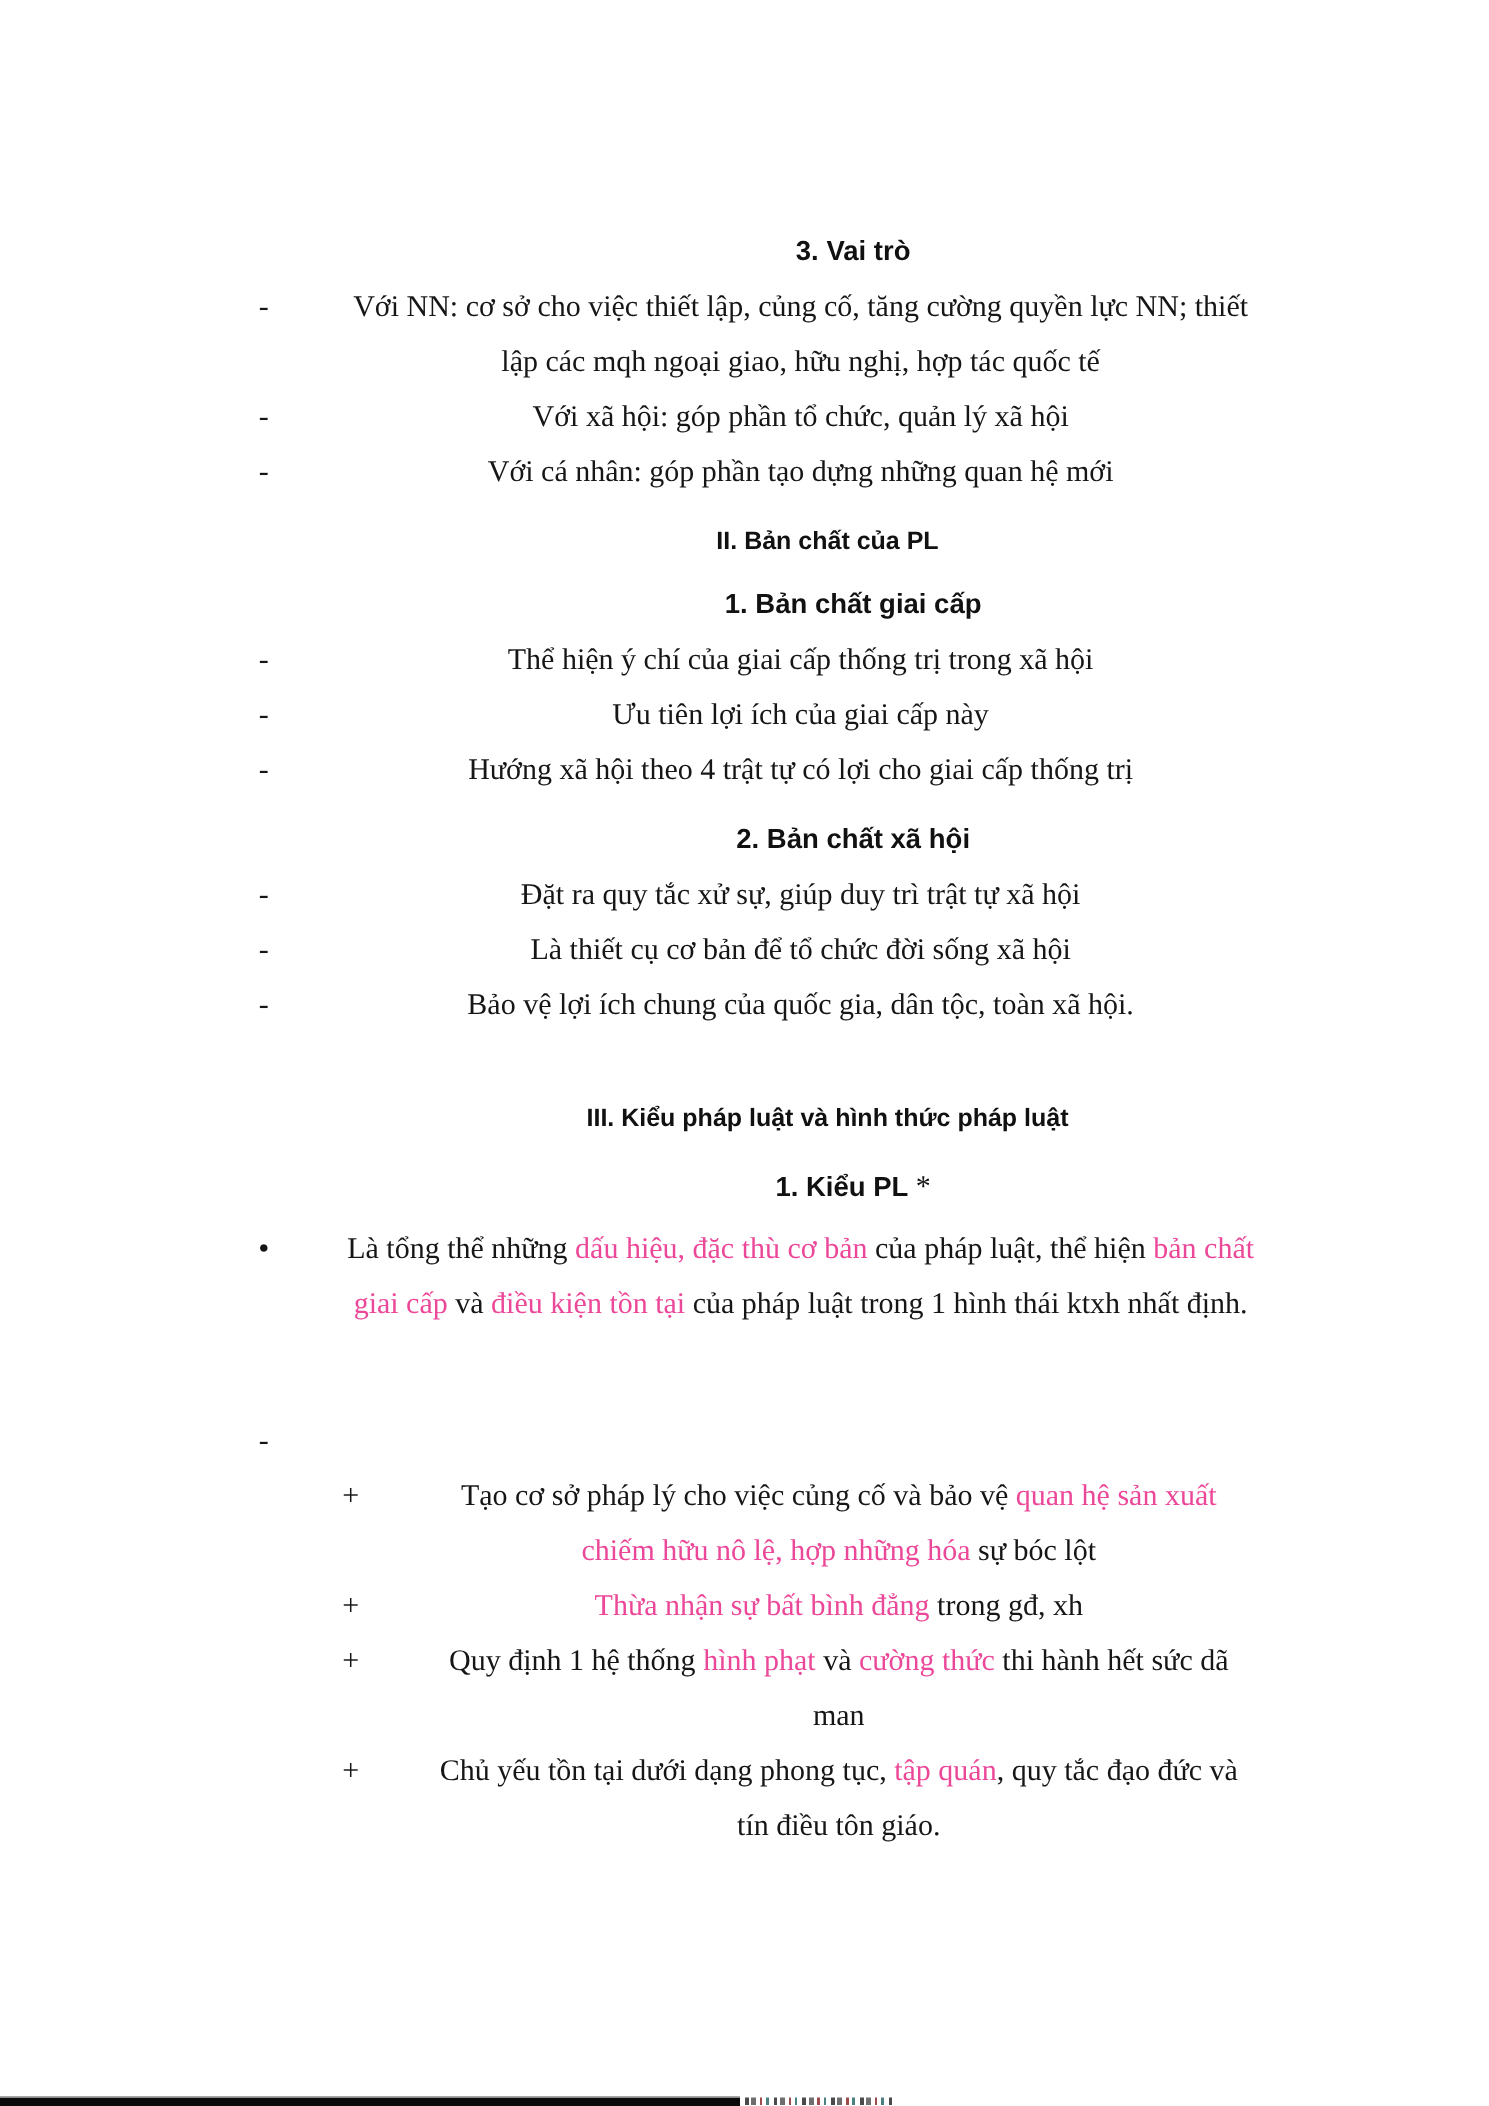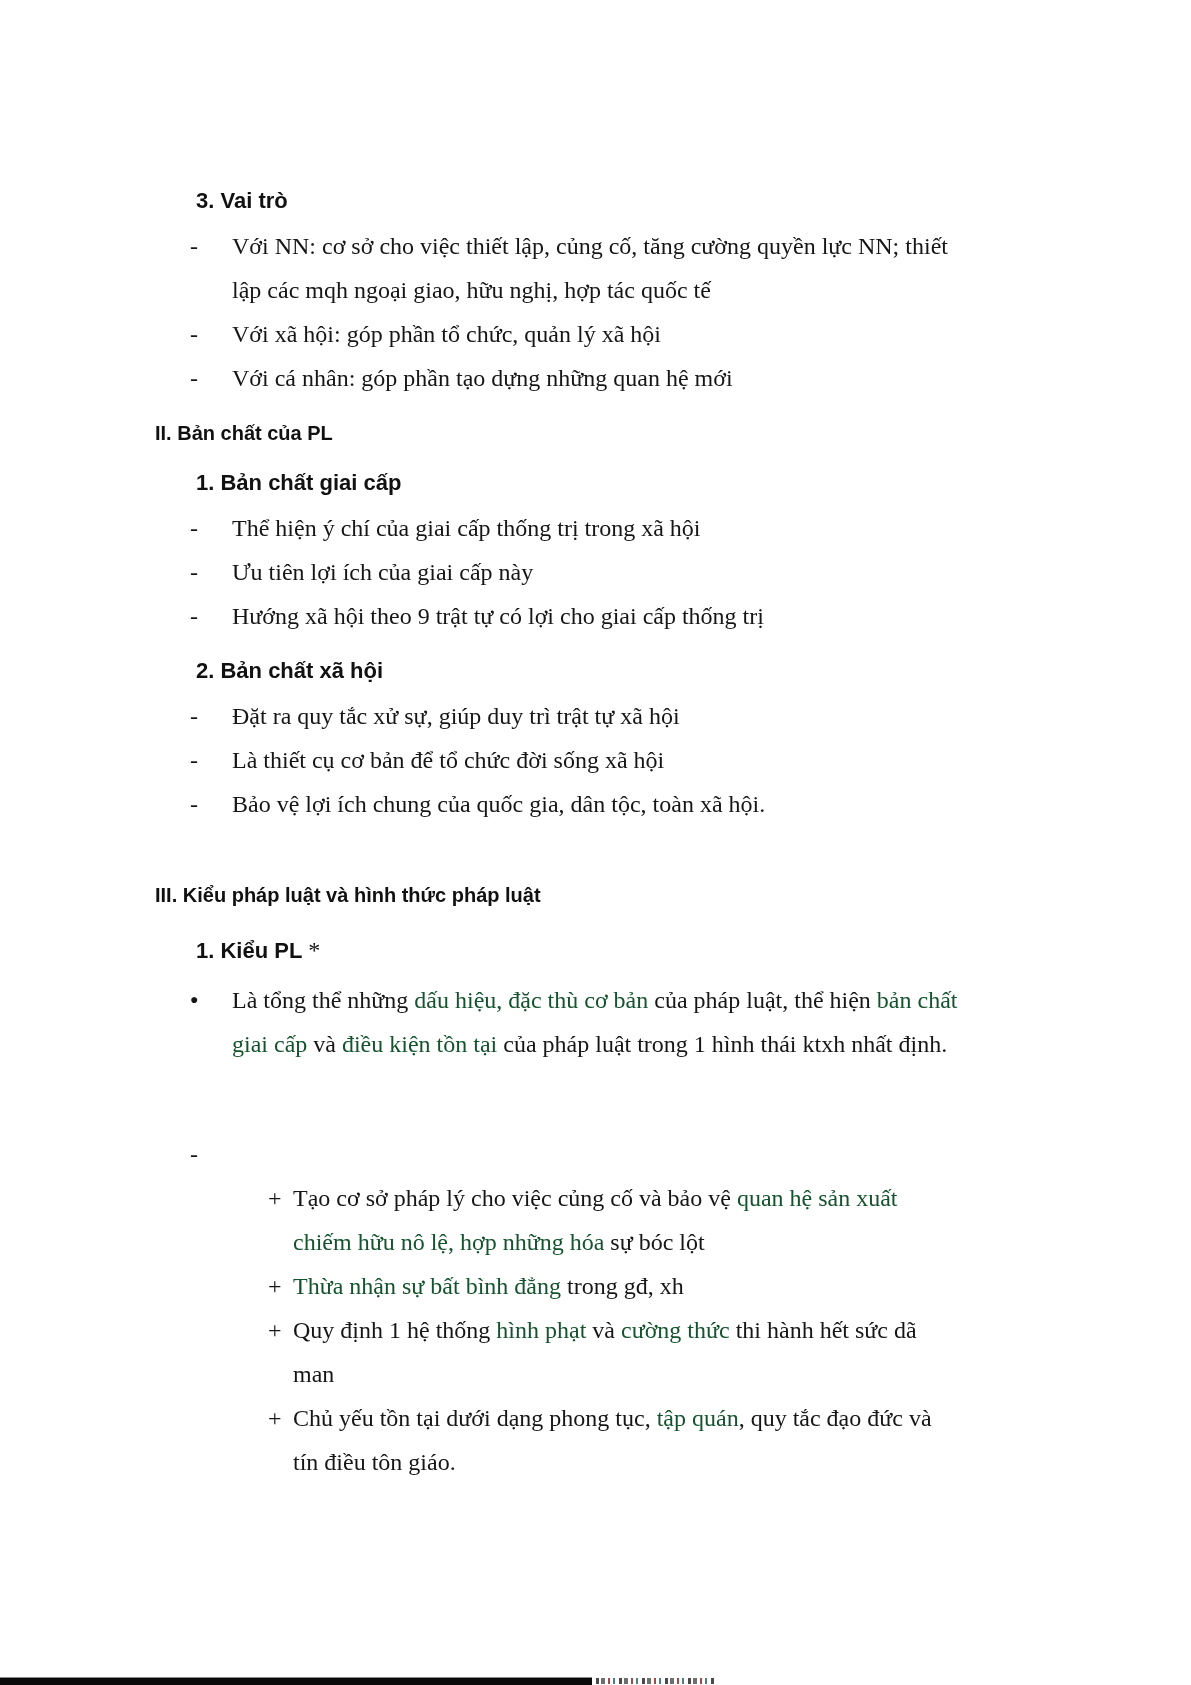--- a/index.html
+++ b/index.html
@@ -11,20 +11,21 @@
     margin: 0 auto;
     overflow: hidden;
     font-family: "Liberation Serif", "DejaVu Serif", serif;
     color: #161616;
   }
   #content {
     position: absolute;
     top: 186px;
     left: 0;
     width: 1169px;
+    text-align: center;
   }
   .h2 {
     font-family: "Liberation Sans", "DejaVu Sans", sans-serif;
     font-weight: bold;
     font-size: 20px;
     line-height: 34px;
     color: #111111;
     margin: 16px 0 0 155px;
   }
   .h3 {
@@ -53,21 +54,21 @@
   .bullet.lvl1 .marker { width: 42px; }
   .bullet.lvl2 { padding-left: 268px; }
   .bullet.lvl2 .marker { width: 25px; }
   .bullet .marker.m-disc { font-size: 14px; }
   .bullet-text { flex: 1 1 auto; padding-right: 120px; }
   .line {
     font-size: 24px;
     line-height: 44px;
     white-space: nowrap;
   }
-  .red { color: #14532d; }
+  .red { color: #ec4899; }
   .spacer { width: 100%; }
   
   #bottom-bar {
     position: absolute;
     left: 0;
     bottom: 0;
     width: 592px;
     height: 8px;
     background: linear-gradient(#8a8a8a 0 1px, #0a0a0a 1px 100%);
   }
@@ -120,21 +121,21 @@
       </div>
       <div class="bullet lvl1">
         <span class="marker m-dash">-</span>
         <div class="bullet-text">
           <div class="line"><span>Ưu tiên lợi ích của giai cấp này</span></div>
         </div>
       </div>
       <div class="bullet lvl1">
         <span class="marker m-dash">-</span>
         <div class="bullet-text">
-          <div class="line"><span>Hướng xã hội theo 9 trật tự có lợi cho giai cấp thống trị</span></div>
+          <div class="line"><span>Hướng xã hội theo 4 trật tự có lợi cho giai cấp thống trị</span></div>
         </div>
       </div>
       <div class="h3">2. Bản chất xã hội</div>
       <div class="bullet lvl1">
         <span class="marker m-dash">-</span>
         <div class="bullet-text">
           <div class="line"><span>Đặt ra quy tắc xử sự, giúp duy trì trật tự xã hội</span></div>
         </div>
       </div>
       <div class="bullet lvl1">

